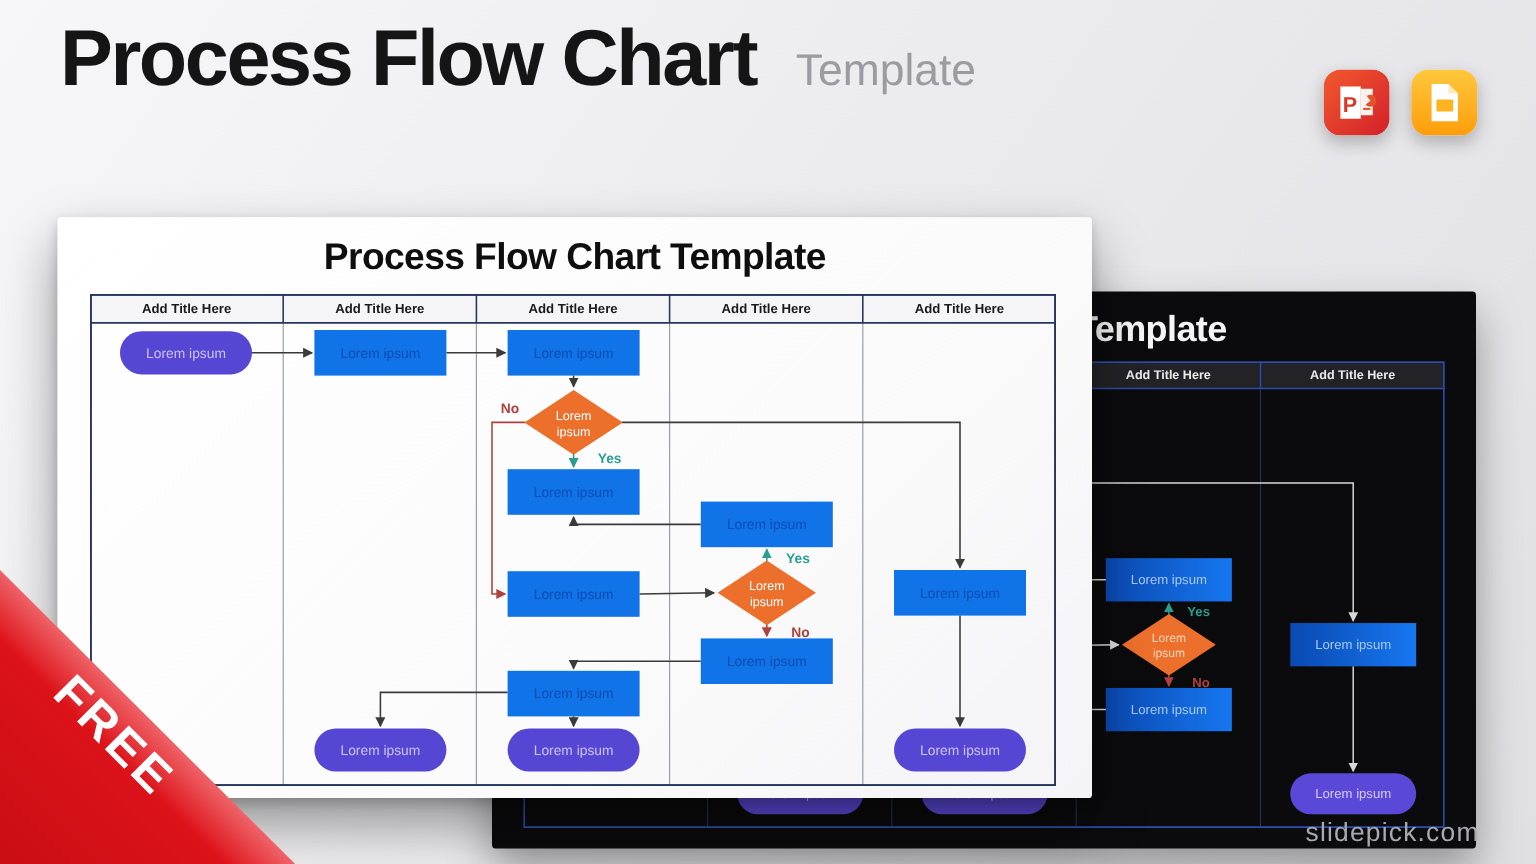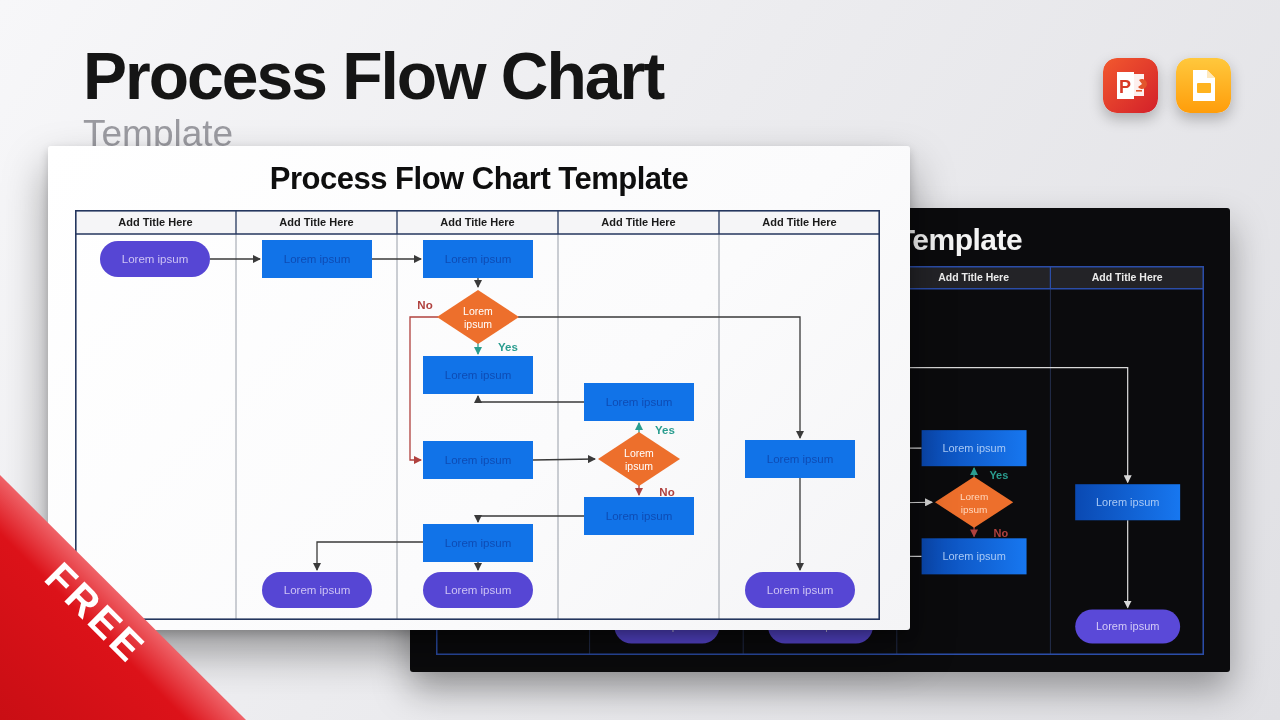--- a/index.html
+++ b/index.html
@@ -1,27 +1,27 @@
 <!DOCTYPE html>
 <html><head>
 <meta charset="utf-8">
 <style>
   html,body{margin:0;padding:0;background:#ddd;}
   *{box-sizing:border-box;}
   .stage{position:relative;width:1280px;height:720px;overflow:hidden;
          font-family:"Liberation Sans",sans-serif;
          background:linear-gradient(125deg,#f7f7f9 0%,#ececef 45%,#e0e0e4 100%);}
   
-  .page-header{position:absolute;left:50px;top:40px;display:flex;align-items:baseline;flex-direction:column;}
+  .page-header{position:absolute;left:50px;top:12px;display:flex;align-items:baseline;}
   .page-title{font-size:66px;font-weight:900;letter-spacing:-2px;color:#151515;line-height:1.1;}
   .page-subtitle{font-size:37px;font-weight:400;color:#9b9ba1;margin-left:33px;letter-spacing:0;}
   .badges{position:absolute;left:1103px;top:58px;display:flex;gap:18px;}
   .badge{width:55px;height:55px;border-radius:14px;box-shadow:0 6px 14px rgba(0,0,0,0.25);}
   
-  .slide{position:absolute;border-radius:3px;}
+  .slide{position:absolute;border-radius:3px;margin-top:35px;}
   .slide-dark{left:410px;top:208px;width:820px;height:464px;background:#0b0b0d;
               box-shadow:0 18px 36px rgba(0,0,0,0.35);}
   .slide-light{left:48px;top:146px;width:862px;height:484px;
                background:linear-gradient(135deg,#ffffff 0%,#fbfbfc 60%,#f4f4f6 100%);
                box-shadow:0 22px 44px rgba(0,0,0,0.38), 0 4px 10px rgba(0,0,0,0.18);}
   .slide-title{position:absolute;left:0;right:0;text-align:center;font-weight:900;letter-spacing:-0.5px;}
   .slide-light .slide-title{top:15px;font-size:31px;color:#0e0e0e;}
   .slide-dark .slide-title{top:15px;font-size:30px;color:#f4f4f4;}
   .flow{position:absolute;display:block;}
   #flow-light{left:27px;top:64px;width:805px;height:410px;}
@@ -243,14 +243,15 @@
         <text x="403" y="384" text-anchor="middle" font-size="11.5" fill="#cdc3f4">Lorem ipsum</text>
         <rect x="670" y="362" width="110" height="36" rx="18" fill="#5646d4"></rect>
         <text x="725" y="384" text-anchor="middle" font-size="11.5" fill="#cdc3f4">Lorem ipsum</text>
       </svg>
   </section>
 
   <div class="ribbon">
     <span class="ribbon-label">FREE</span>
   </div>
 
+  <div class="watermark">slidepick.com</div>
 
 </div>
 
 </body></html>

